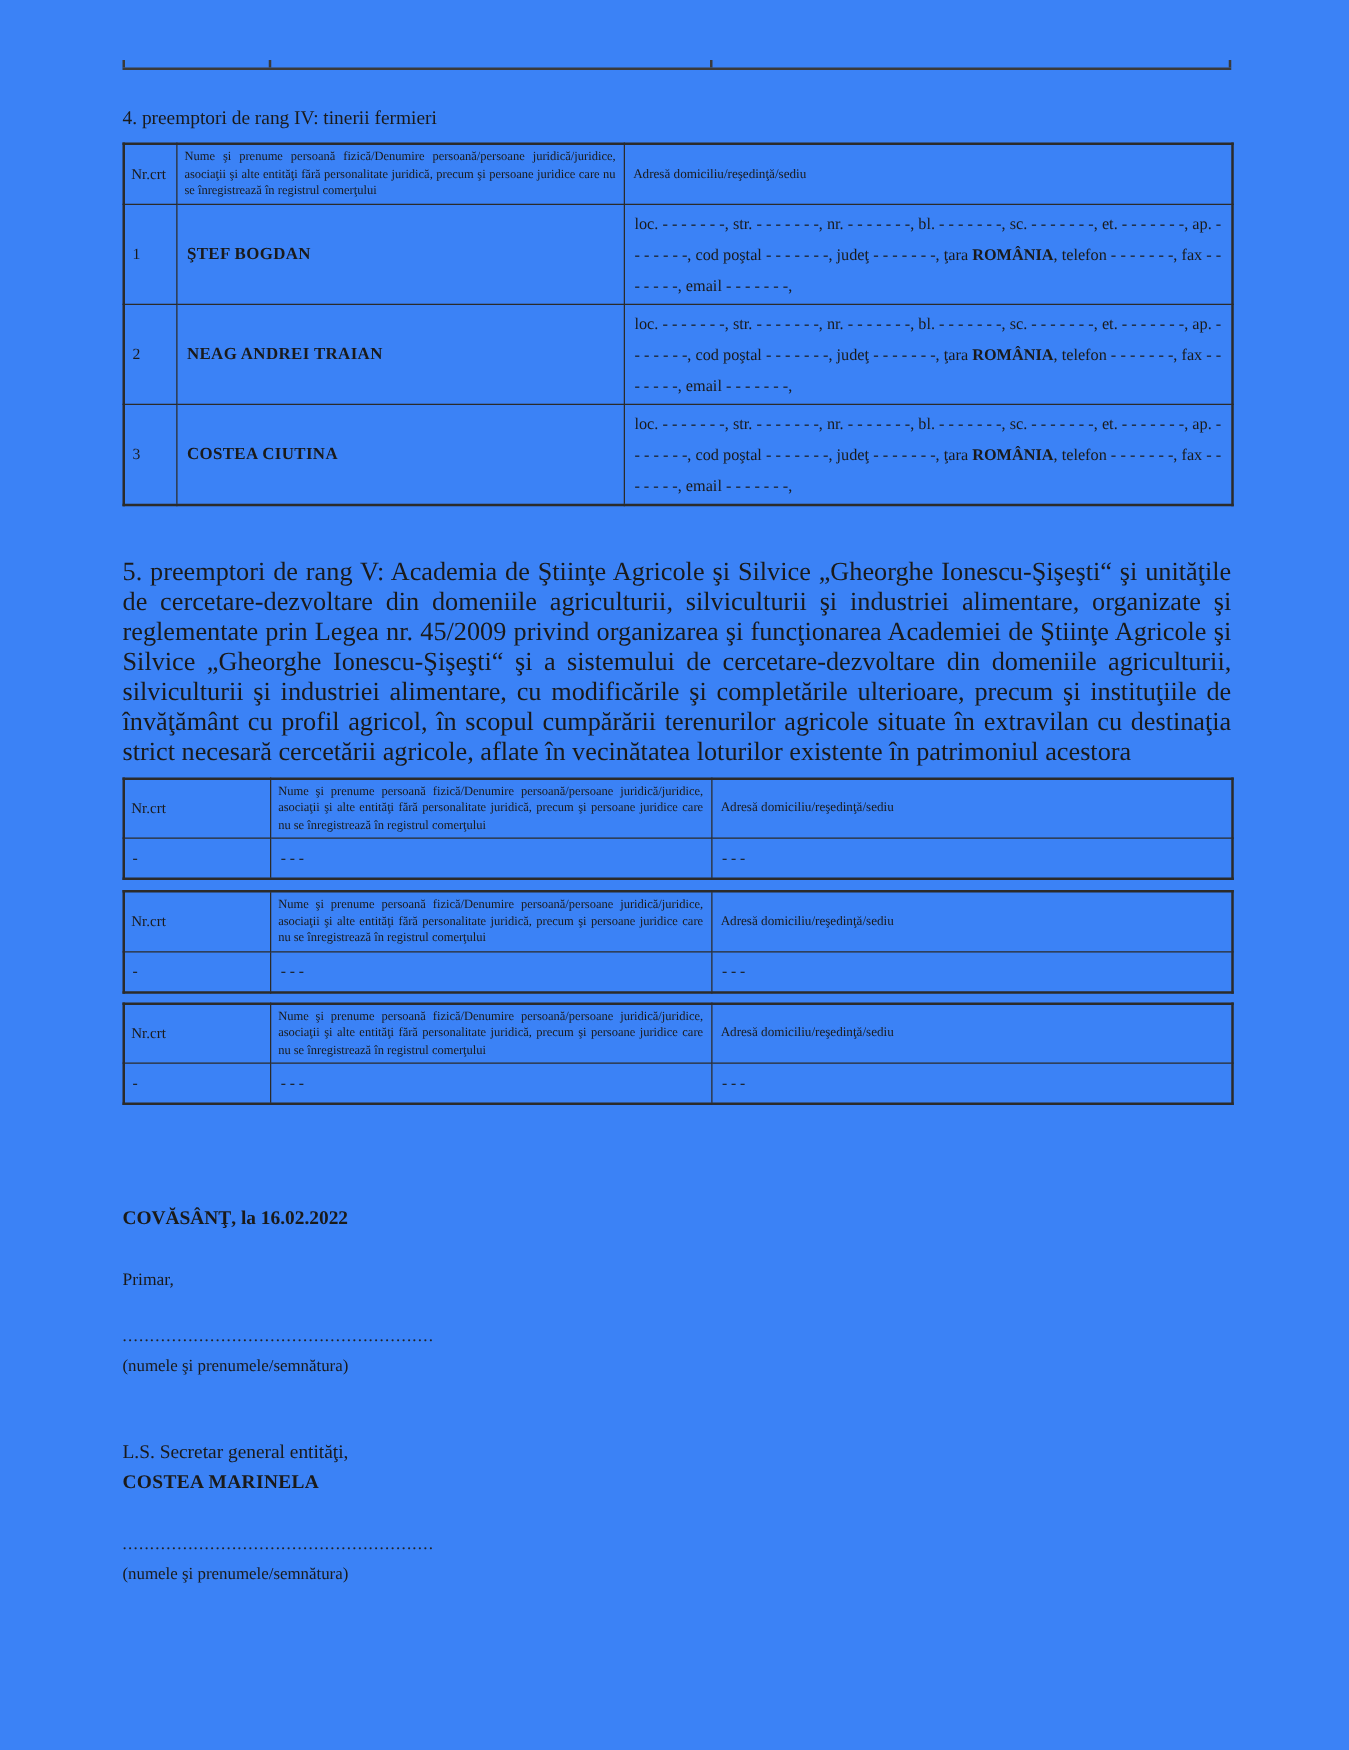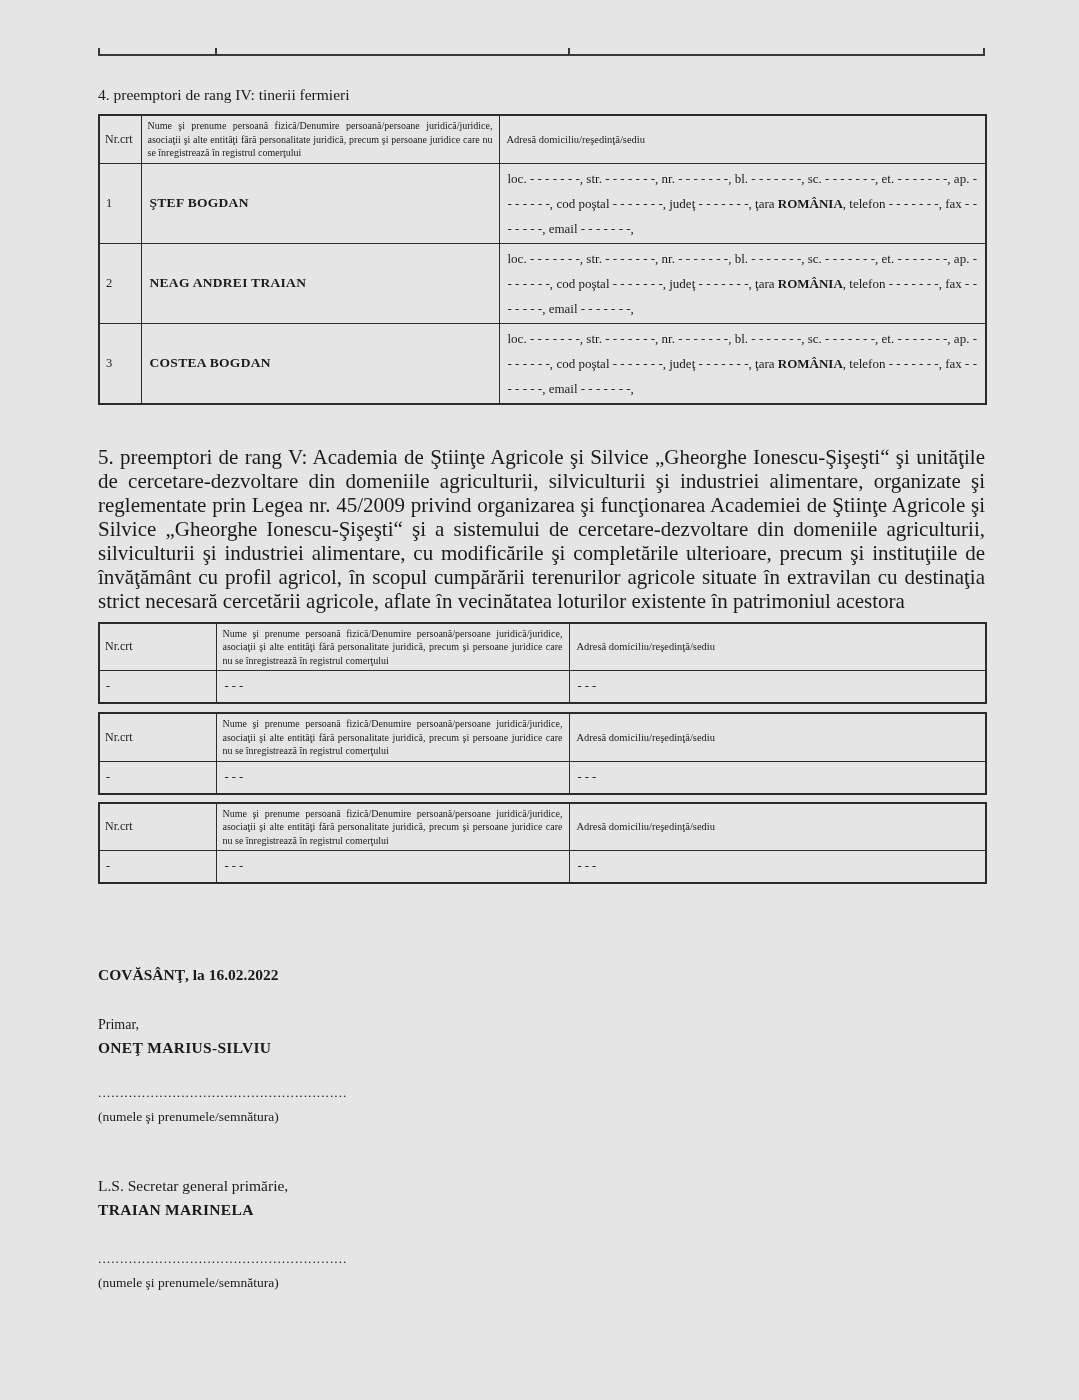--- a/index.html
+++ b/index.html
@@ -6,21 +6,21 @@
     margin: 0;
     padding: 0;
     background: #ffffff;
     color: #1a1a1a;
     font-family: "Liberation Serif", "DejaVu Serif", serif;
   }
   .page {
     position: relative;
     width: 1079px;
     height: 1400px;
-    background: #e5e5e5;
+    background: #3b82f6;
     overflow: hidden;
   }
   .content {
     width: 887px;
     margin-left: 98px;
   }
   
   .top-rule {
     position: relative;
     margin-top: 48px;
@@ -152,21 +152,21 @@
         <td class="name-cell">ŞTEF BOGDAN</td>
         <td class="addr-cell"><span>loc. - - - - - - -, str. - - - - - - -, nr. - - - - - - -, bl. - - - - - - -, sc. - - - - - - -, et. - - - - - - -, ap. - - - - - - -, cod poştal - - - - - - -, judeţ - - - - - - -, ţara </span><span class="bold">ROMÂNIA</span><span>, telefon - - - - - - -, fax - - - - - - -, email - - - - - - -,</span></td>
       </tr>
       <tr class="d-row">
         <td class="nr-cell">2</td>
         <td class="name-cell">NEAG ANDREI TRAIAN</td>
         <td class="addr-cell"><span>loc. - - - - - - -, str. - - - - - - -, nr. - - - - - - -, bl. - - - - - - -, sc. - - - - - - -, et. - - - - - - -, ap. - - - - - - -, cod poştal - - - - - - -, judeţ - - - - - - -, ţara </span><span class="bold">ROMÂNIA</span><span>, telefon - - - - - - -, fax - - - - - - -, email - - - - - - -,</span></td>
       </tr>
       <tr class="d-row">
         <td class="nr-cell">3</td>
-        <td class="name-cell">COSTEA BOGDAN</td>
+        <td class="name-cell">COSTEA CIUTINA</td>
         <td class="addr-cell"><span>loc. - - - - - - -, str. - - - - - - -, nr. - - - - - - -, bl. - - - - - - -, sc. - - - - - - -, et. - - - - - - -, ap. - - - - - - -, cod poştal - - - - - - -, judeţ - - - - - - -, ţara </span><span class="bold">ROMÂNIA</span><span>, telefon - - - - - - -, fax - - - - - - -, email - - - - - - -,</span></td>
       </tr>
     </tbody>
       </table>
 
     <div class="para mt-para5">5. preemptori de rang V: Academia de Ştiinţe Agricole şi Silvice „Gheorghe Ionescu-Şişeşti“ şi unităţile de cercetare-dezvoltare din domeniile agriculturii, silviculturii şi industriei alimentare, organizate şi reglementate prin Legea nr. 45/2009 privind organizarea şi funcţionarea Academiei de Ştiinţe Agricole şi Silvice „Gheorghe Ionescu-Şişeşti“ şi a sistemului de cercetare-dezvoltare din domeniile agriculturii, silviculturii şi industriei alimentare, cu modificările şi completările ulterioare, precum şi instituţiile de învăţământ cu profil agricol, în scopul cumpărării terenurilor agricole situate în extravilan cu destinaţia strict necesară cercetării agricole, aflate în vecinătatea loturilor existente în patrimoniul acestora</div>
 
     <table class="t567">
       <colgroup>
           <col style="width:117px">
@@ -225,25 +225,24 @@
         <td class="nr-cell">-</td>
         <td class="mid">- - -</td>
         <td class="addr">- - -</td>
       </tr>
     </tbody>
       </table>
 
     <div class="sig-place">COVĂSÂNŢ, la 16.02.2022</div>
 
     <div class="sig-title">Primar,</div>
-    <div class="sig-name">ONEŢ MARIUS-SILVIU</div>
 
     <div class="sig-dots">.........................................................</div>
     <div class="sig-note">(numele şi prenumele/semnătura)</div>
 
-    <div class="sig-title sig-title2">L.S. Secretar general primărie,</div>
-    <div class="sig-name">TRAIAN MARINELA</div>
+    <div class="sig-title sig-title2">L.S. Secretar general entităţi,</div>
+    <div class="sig-name">COSTEA MARINELA</div>
 
     <div class="sig-dots sig-dots2">.........................................................</div>
     <div class="sig-note">(numele şi prenumele/semnătura)</div>
 
   </div>
 </div>
 
 </body></html>

